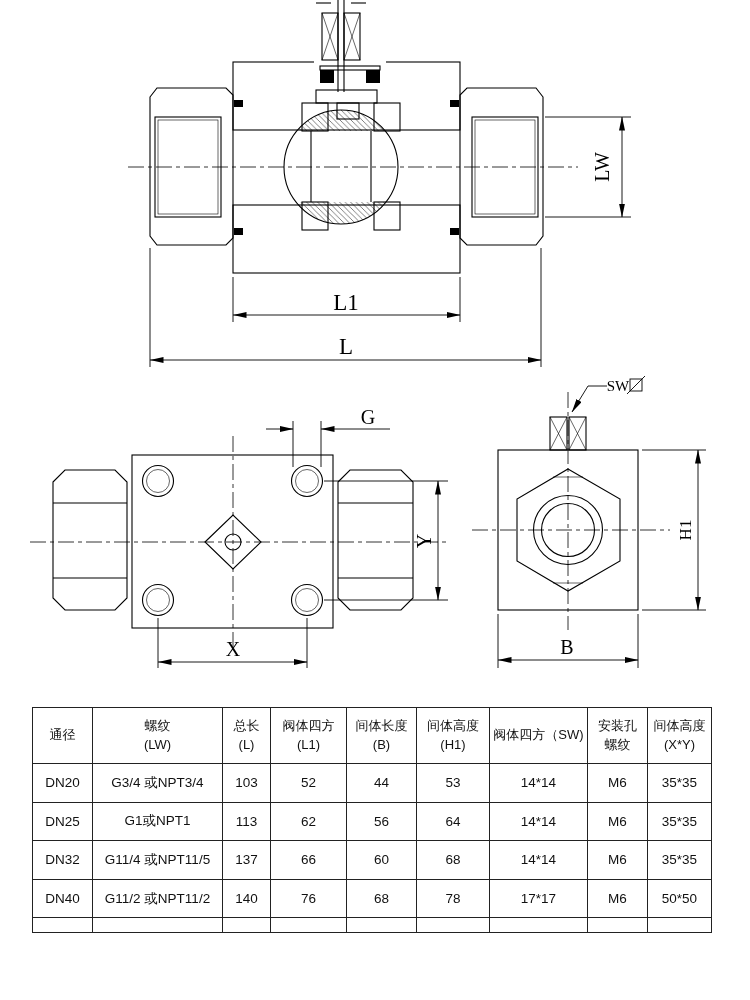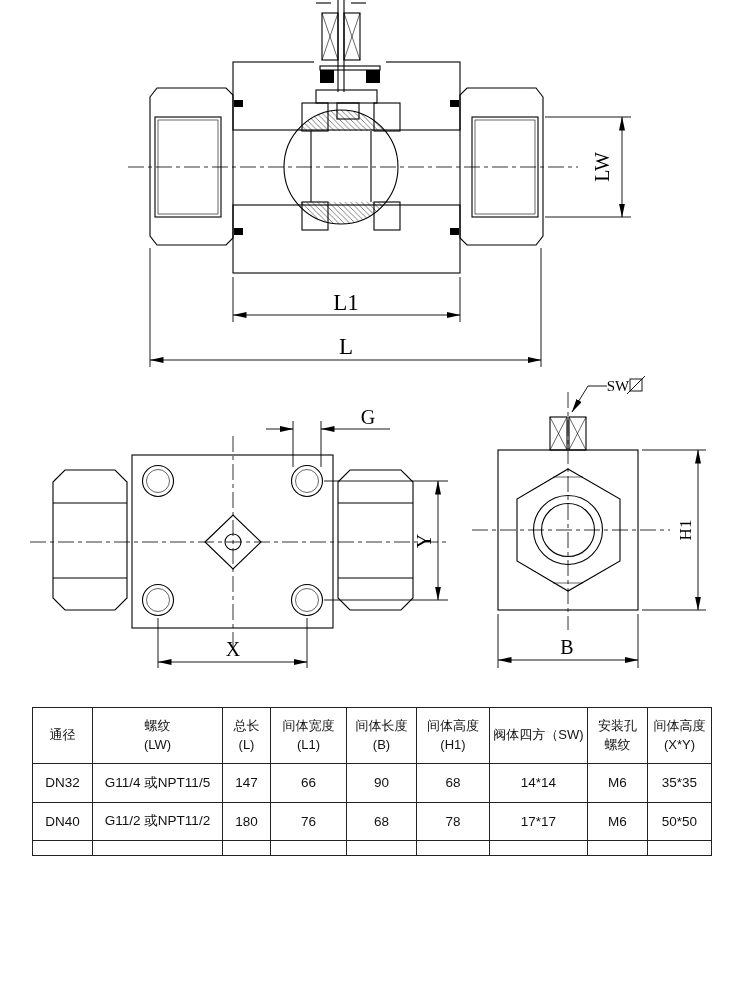--- a/index.html
+++ b/index.html
@@ -237,21 +237,21 @@
           </th>
       <th>
             <span class="hline">螺纹</span>
             <span class="hline">(LW)</span>
           </th>
       <th>
             <span class="hline">总长</span>
             <span class="hline">(L)</span>
           </th>
       <th>
-            <span class="hline">间体宽度</span>
+            <span class="hline">阀体四方</span>
             <span class="hline">(L1)</span>
           </th>
       <th>
             <span class="hline">间体长度</span>
             <span class="hline">(B)</span>
           </th>
       <th>
             <span class="hline">间体高度</span>
             <span class="hline">(H1)</span>
           </th>
@@ -263,34 +263,56 @@
             <span class="hline">螺纹</span>
           </th>
       <th>
             <span class="hline">间体高度</span>
             <span class="hline">(X*Y)</span>
           </th>
     </tr>
   </thead>
   <tbody>
         <tr>
+          <td>DN20</td>
+          <td>G3/4 或NPT3/4</td>
+          <td>103</td>
+          <td>52</td>
+          <td>44</td>
+          <td>53</td>
+          <td>14*14</td>
+          <td>M6</td>
+          <td>35*35</td>
+        </tr>
+        <tr>
+          <td>DN25</td>
+          <td>G1或NPT1</td>
+          <td>113</td>
+          <td>62</td>
+          <td>56</td>
+          <td>64</td>
+          <td>14*14</td>
+          <td>M6</td>
+          <td>35*35</td>
+        </tr>
+        <tr>
           <td>DN32</td>
           <td>G11/4 或NPT11/5</td>
-          <td>147</td>
+          <td>137</td>
           <td>66</td>
-          <td>90</td>
+          <td>60</td>
           <td>68</td>
           <td>14*14</td>
           <td>M6</td>
           <td>35*35</td>
         </tr>
         <tr>
           <td>DN40</td>
           <td>G11/2 或NPT11/2</td>
-          <td>180</td>
+          <td>140</td>
           <td>76</td>
           <td>68</td>
           <td>78</td>
           <td>17*17</td>
           <td>M6</td>
           <td>50*50</td>
         </tr>
         <tr>
           <td style="height: 14px;"></td>
           <td style="height: 14px;"></td>

